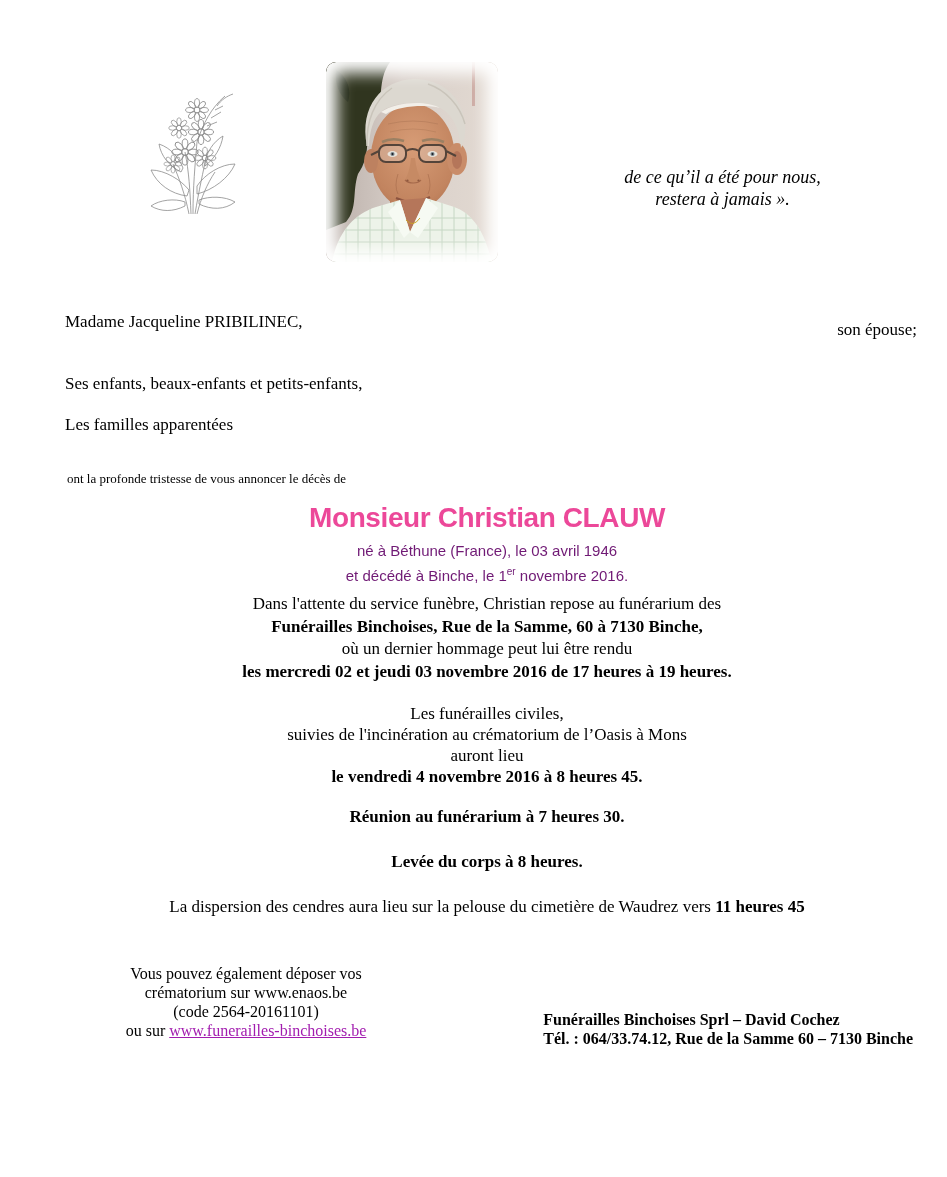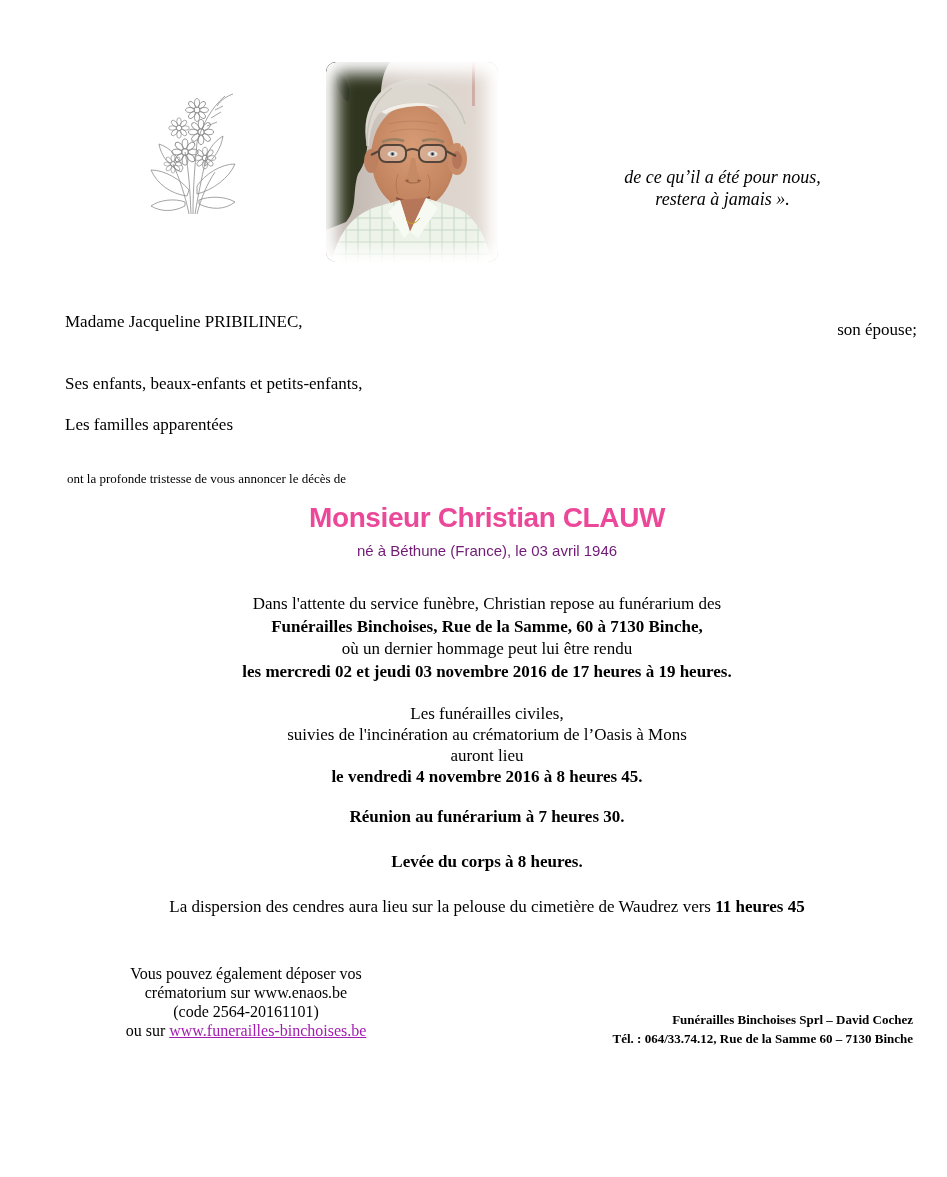--- a/index.html
+++ b/index.html
@@ -47,22 +47,22 @@
   #levee-line { top:852px; font-size:17px; font-weight:bold; }
   #ashes-line { top:897px; font-size:17px; }
   .b { font-weight:bold; }
 
   
   #condolences { left:85px; top:964px; width:322px; text-align:center;
     font-size:16px; line-height:19px; }
   #condolences a { color:#a21caf; text-decoration:underline; cursor:pointer; }
 
   
-  #funeral-home { right:34px; top:1010px; text-align:right;
-    font-size:13px; font-weight:bold; line-height:19px; }
+  #funeral-home { right:34px; top:1010px; text-align:left;
+    font-size:16px; font-weight:bold; line-height:19px; }
 </style>
 </head>
 <body>
 
 <div class="abs" id="flower-art">
   <svg viewBox="0 0 96 136" width="96" height="136">
     <defs>
       <g id="daisy" stroke="#8b8b8b" fill="none" stroke-width="0.8">
         <circle r="3"></circle>
         <ellipse cx="0" cy="-7" rx="2.5" ry="4.4"></ellipse>
@@ -178,20 +178,21 @@
 
 <div class="abs fam" id="fam-widow">Madame Jacqueline PRIBILINEC,</div>
 <div class="abs" id="fam-relation">son épouse;</div>
 <div class="abs fam" id="fam-children">Ses enfants, beaux-enfants et petits-enfants,</div>
 <div class="abs fam" id="fam-relatives">Les familles apparentées</div>
 <div class="abs" id="announcement">ont la profonde tristesse de vous annoncer le décès de</div>
 
 <div class="abs colcenter" id="deceased-name">Monsieur Christian CLAUW</div>
 <div class="abs colcenter" id="deceased-sub">
   <div>né à Béthune (France), le 03 avril 1946</div>
+  <div><span>et décédé à Binche, le 1</span><sup>er</sup><span> novembre 2016.</span></div>
 </div>
 
 <div class="abs colcenter" id="wake-block">
   <div>Dans l'attente du service funèbre, Christian repose au funérarium des</div>
   <div class="b">Funérailles Binchoises, Rue de la Samme, 60 à 7130 Binche,</div>
   <div>où un dernier hommage peut lui être rendu</div>
   <div class="b">les mercredi 02 et jeudi 03 novembre 2016 de 17 heures à 19 heures.</div>
 </div>
 
 <div class="abs colcenter" id="ceremony-block">

